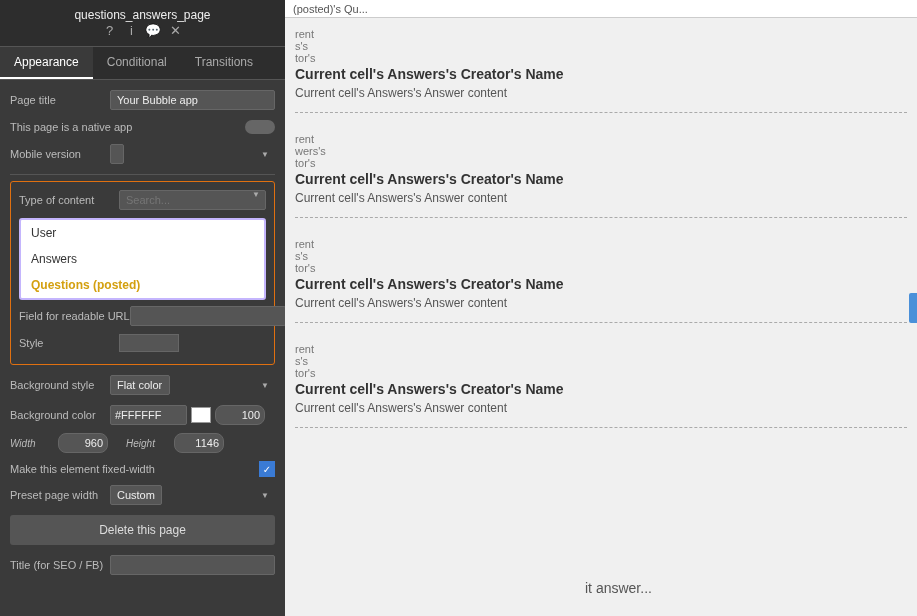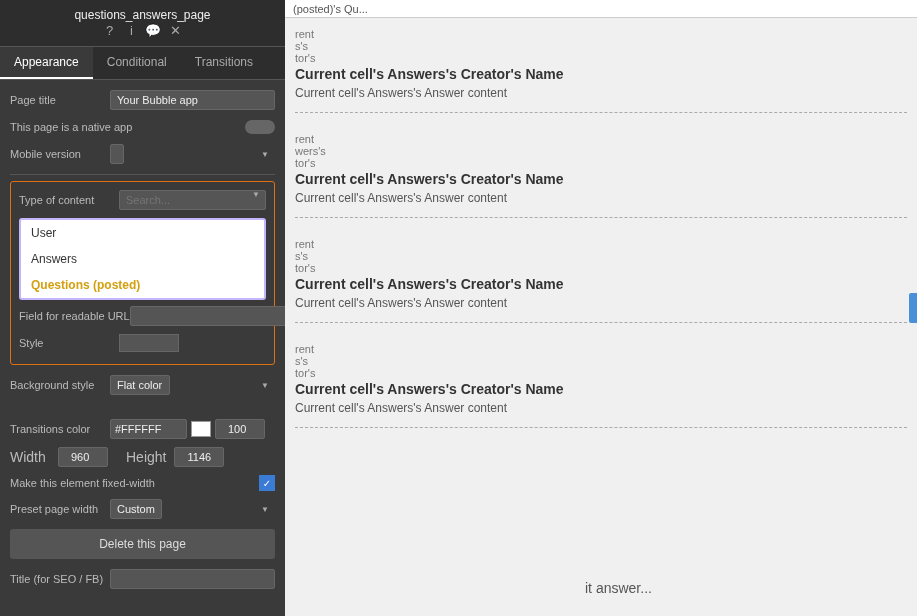--- a/index.html
+++ b/index.html
@@ -276,32 +276,32 @@
 
     
     .divider {
       height: 1px;
       background: #555;
       margin: 6px 0;
     }
 
     
     .bg-section {
-      margin-bottom: 24px;
+      margin-bottom: 10px;
     }
 
     .number-input {
       width: 50px;
       background: #555;
       border: 1px solid #666;
       color: #eee;
-      padding: 3px 12px;
-      font-size: 11px;
-      border-radius: 2px;
-      text-align: left;
+      padding: 3px 4px;
+      font-size: 11px;
+      border-radius: 8px;
+      text-align: right;
     }
 
     .color-box {
       width: 20px;
       height: 16px;
       background: #ffffff;
       border: 1px solid #999;
       display: inline-block;
       margin: 0 4px;
     }
@@ -324,22 +324,23 @@
 
     .width-height-row {
       display: flex;
       align-items: center;
       gap: 8px;
       margin-bottom: 8px;
     }
 
     .wh-label {
       color: #bbb;
-      font-size: 14px;
+      font-size: 10px;
       min-width: 40px;
+      font-style: italic;
     }
 
     .checkbox-row {
       display: flex;
       align-items: center;
       margin-bottom: 8px;
     }
 
     .checkbox-label {
       color: #bbb;
@@ -485,21 +486,21 @@
       <span class="form-label">Background style</span>
       <div class="select-wrapper">
         <select class="select-input">
           <option>Flat color</option>
         </select>
       </div>
     </div>
 
     
     <div class="color-row">
-      <span class="form-label">Transitions color</span>
+      <span class="form-label">Background color</span>
       <input class="hex-input" type="text" value="#FFFFFF" style="">
       <span class="color-box"></span>
       <input class="number-input" type="text" value="100" style="">
     </div>
 
     
     <div class="width-height-row">
       <span class="wh-label">Width</span>
       <input class="number-input" type="text" value="960" style="">
       <span class="wh-label" style="margin-left:10px;">Height</span>

